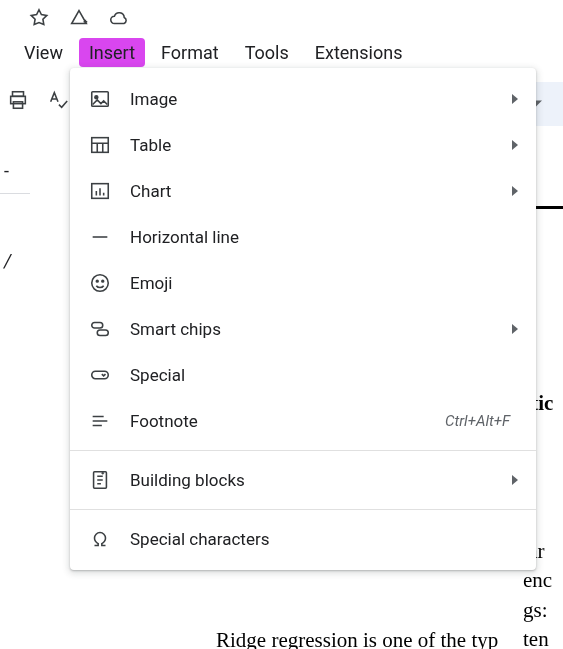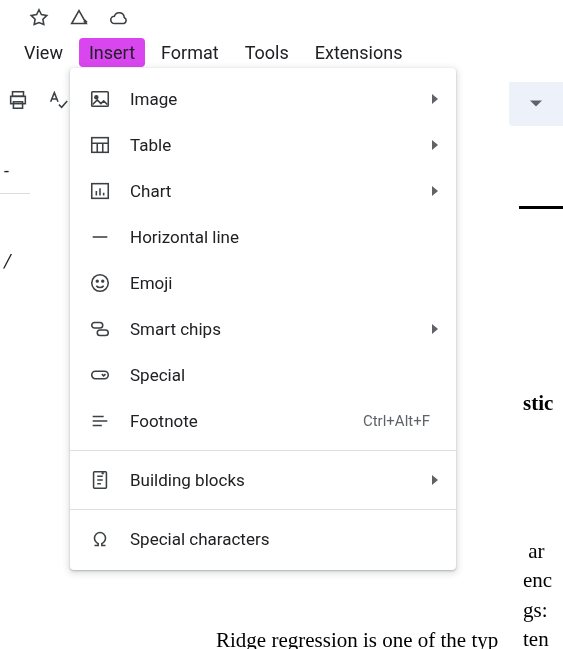--- a/index.html
+++ b/index.html
@@ -59,21 +59,21 @@
       border-bottom-left-radius: 4px;
       display: flex;
       align-items: center;
       justify-content: center;
     }
     .blue-box svg { width: 12px; height: 12px; fill: #5f6368; }
     .dropdown {
       position: absolute;
       left: 70px;
       top: 68px;
-      width: 386px;
+      width: 466px;
       background: #fff;
       border-radius: 4px;
       box-shadow: 0 2px 6px 2px rgba(60,64,67,.15), 0 1px 2px rgba(60,64,67,.3);
       padding: 8px 0;
       z-index: 10;
     }
     .dd-item {
       display: flex;
       align-items: center;
       height: 46px;
@@ -82,21 +82,21 @@
       position: relative;
     }
     .dd-icon {
       width: 24px; height: 24px;
       margin-right: 18px;
       display: flex; align-items: center; justify-content: center;
       flex-shrink: 0;
     }
     .dd-icon svg { width: 22px; height: 22px; fill: none; stroke: #3c4043; stroke-width: 1.7; }
     .dd-label { font-size: 17px; color: #202124; flex: 1; }
-    .dd-shortcut { font-size: 15px; color: #5f6368; margin-left: auto; margin-right: 8px; }
+    .dd-shortcut { font-size: 15px; color: #5f6368; margin-left: auto; margin-right: 8px; font-style: italic; }
     .dd-arrow {
       width: 0; height: 0;
       border-left: 6px solid #5f6368;
       border-top: 5px solid transparent;
       border-bottom: 5px solid transparent;
       margin-left: auto;
     }
     .dd-divider {
       height: 1px;
       background: #e0e0e0;

